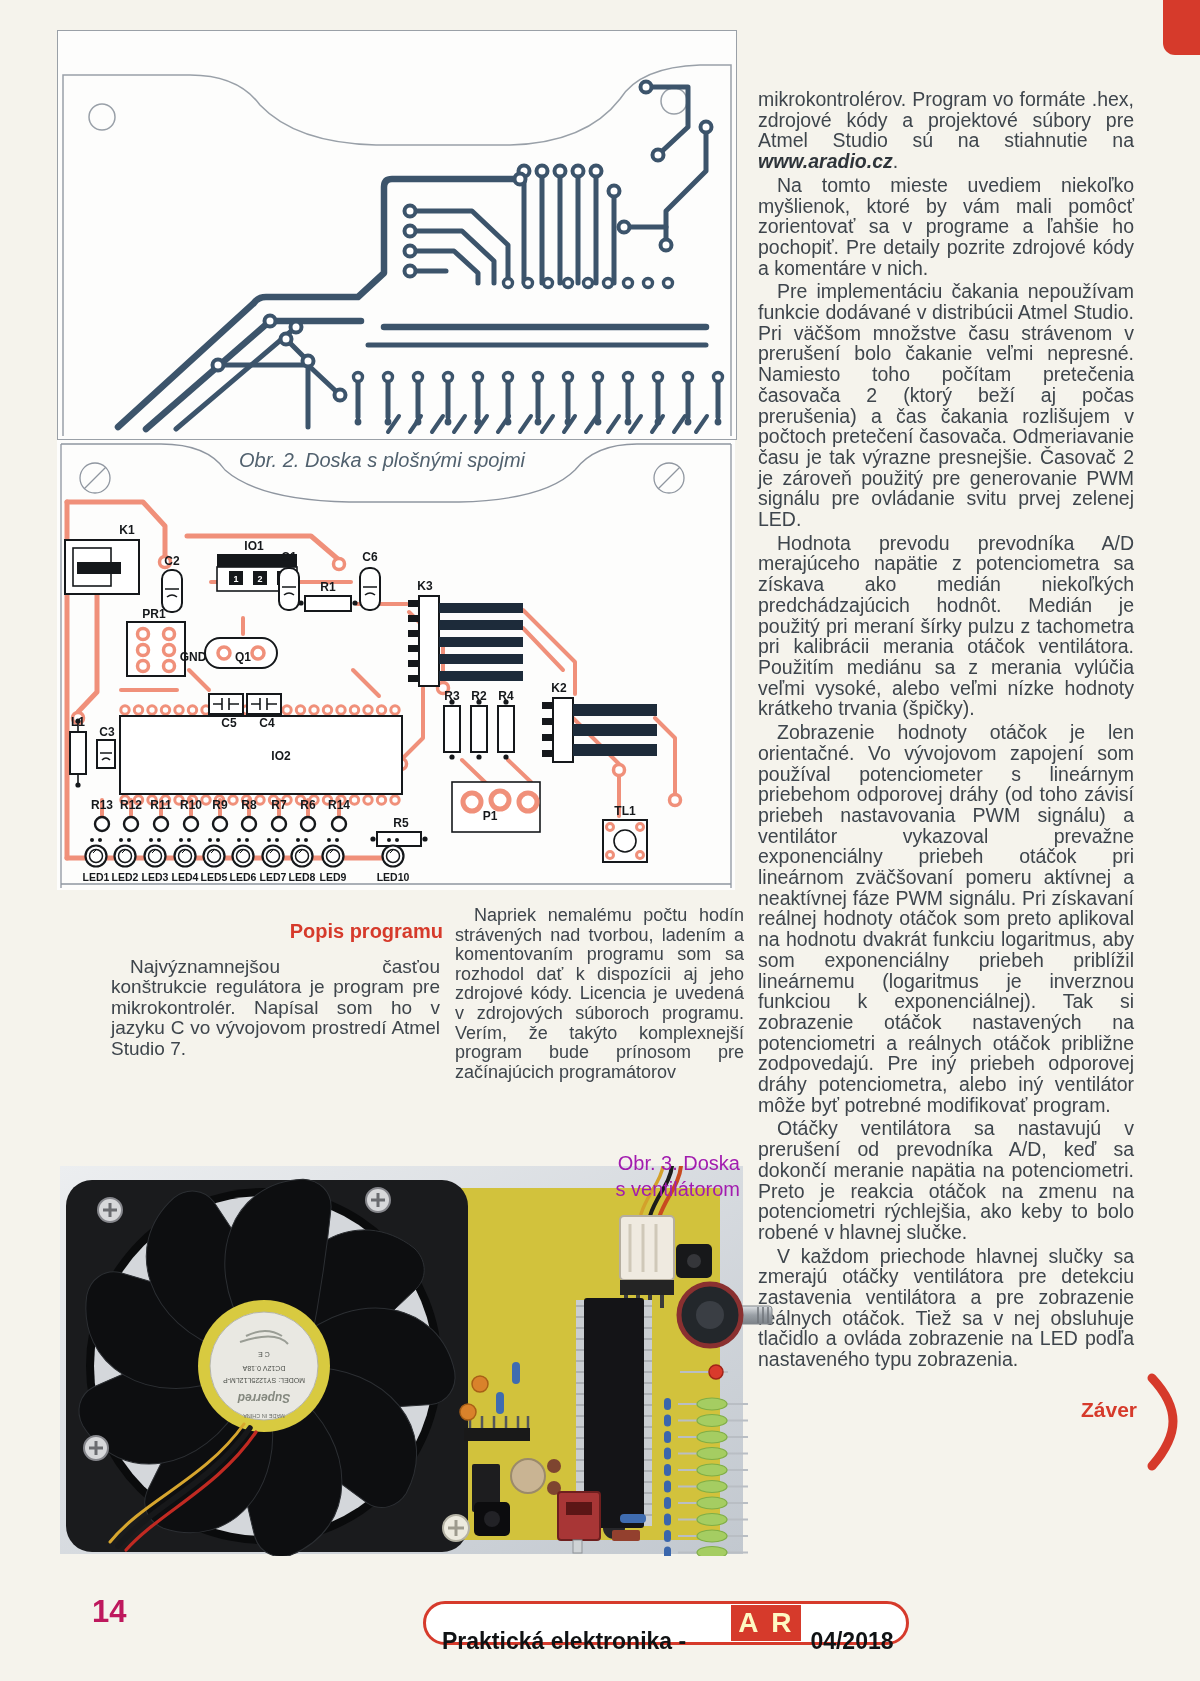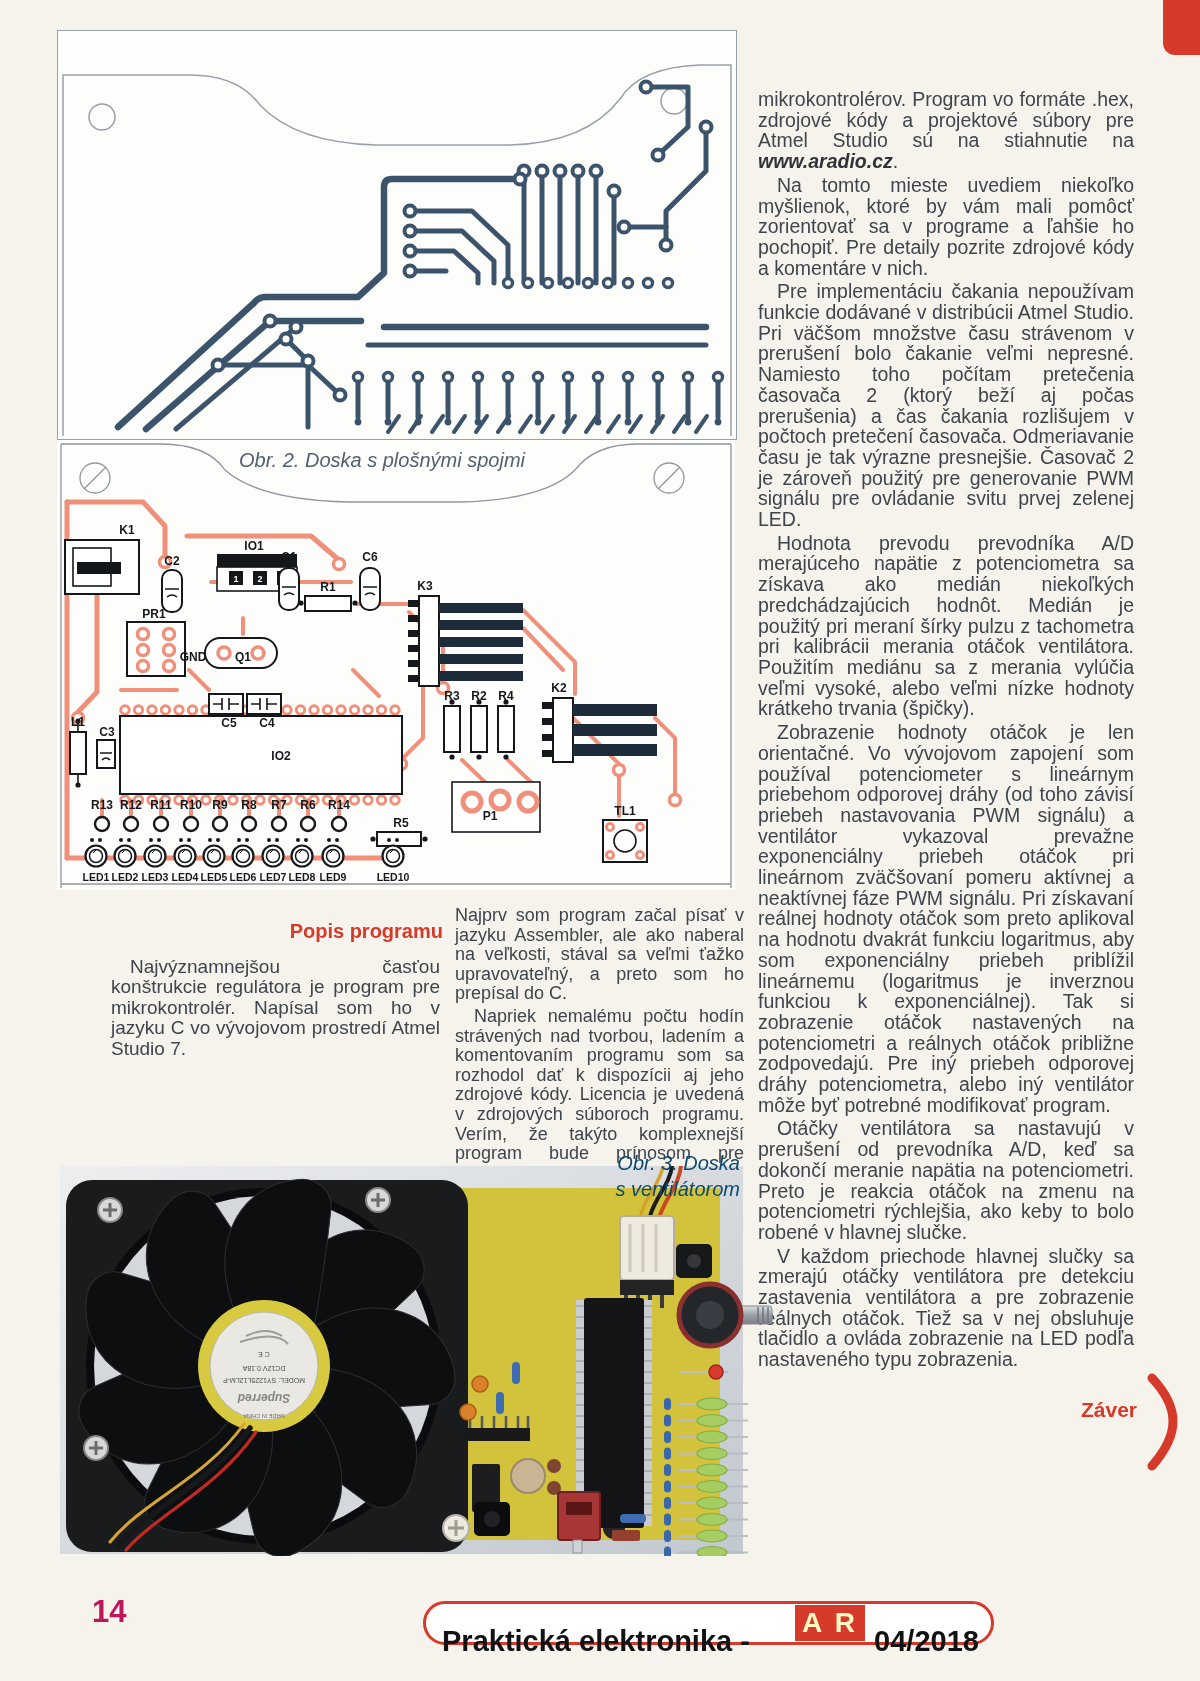--- a/index.html
+++ b/index.html
@@ -16,26 +16,26 @@
   #right-col{left:755px;top:86px;width:382px;font-size:19.5px;line-height:20.7px;}
   .red-h{color:var(--accent);font-weight:700;font-size:20px;text-align:right;text-indent:0;margin:18px 0 15px 0;}
   #right-col .red-h{margin:30px 0 26px 0;font-size:21px;}
   .linkish{font-weight:700;font-style:italic;color:#2e343a;}
   #fig2{position:absolute;left:57px;top:30px;width:678px;height:408px;background:#fdfdfc;border:1.5px solid #9aa0a7;}
   #fig2-caption{position:absolute;left:43px;top:449px;width:678px;text-align:center;
         font-style:italic;font-size:20px;color:#51616e;z-index:5;}
   #fig-comp{position:absolute;left:57px;top:440px;width:678px;height:450px;}
   #photo{position:absolute;left:60px;top:1166px;width:720px;height:390px;}
   #fig3-caption{position:absolute;left:566px;top:1150px;width:174px;text-align:right;
-        font-style:italic;font-size:20px;line-height:26px;color:#0c4a6e;z-index:6;}
+        font-size:20px;line-height:26px;color:#a21caf;z-index:6;}
   #page-num{position:absolute;left:92px;top:1594px;font-size:31px;font-weight:700;color:#be185d;}
   #footer-pill{position:absolute;left:423px;top:1601px;height:44px;border:3px solid var(--accent);
         border-radius:26px;background:#fff;display:flex;align-items:center;gap:9px;
         padding:0 12px 0 16px;box-sizing:border-box;z-index:4;}
-  #footer-pill .j,#footer-pill .iss{font-size:29px;font-weight:700;color:#101214;white-space:nowrap;margin-top:36px;}
+  #footer-pill .j,#footer-pill .iss{font-size:23px;font-weight:700;color:#101214;white-space:nowrap;margin-top:36px;}
   #footer-pill .ar{background:var(--accent);color:#fef9c3;font-weight:700;font-size:28px;
         padding:2px 7px;letter-spacing:3px;white-space:nowrap;margin-left:36px;}
   #corner-red{position:absolute;top:0;right:0;width:37px;height:55px;background:var(--accent);
         border-radius:0 0 0 12px;}
   #chevron{position:absolute;left:1146px;top:1372px;}
   
   .outl{fill:none;stroke:#99a0a8;stroke-width:1.5;}
   .outl2{fill:none;stroke:#8f96a0;stroke-width:1.3;}
   .tr{fill:none;stroke:var(--trace);stroke-linecap:round;stroke-linejoin:round;}
   .w6{stroke-width:6.5;} .w5{stroke-width:5;} .w4{stroke-width:4;}
@@ -505,21 +505,20 @@
         </g>
     </svg>
   </div>
 
   <div id="left-col" class="col">
     <div class="red-h">Popis programu</div>
     <p class="ind">Najvýznamnejšou časťou konštrukcie regulátora je program pre mikrokontrolér. Napísal som ho v jazyku C vo vývojovom prostredí Atmel Studio 7.</p>
   </div>
 
   <div id="mid-col" class="col">
-    <p>Najprv som program začal písať v jazyku Assembler, ale ako naberal na veľkosti, stával sa veľmi ťažko upravovateľný, a preto som ho prepísal do C.</p>
     <p class="ind">Napriek nemalému počtu hodín strávených nad tvorbou, ladením a komentovaním programu som sa rozhodol dať k dispozícii aj jeho zdrojové kódy. Licencia je uvedená v zdrojových súboroch programu. Verím, že takýto komplexnejší program bude prínosom pre začínajúcich programátorov</p>
   </div>
 
   <div id="right-col" class="col">
     <p><span>mikrokontrolérov. Program vo formáte .hex, zdrojové kódy a projektové súbory pre Atmel Studio sú na stiahnutie na </span><span class="linkish">www.aradio.cz</span><span>.</span></p>
     <p class="ind">Na tomto mieste uvediem niekoľko myšlienok, ktoré by vám mali pomôcť zorientovať sa v programe a ľahšie ho pochopiť. Pre detaily pozrite zdrojové kódy a komentáre v nich.</p>
     <p class="ind">Pre implementáciu čakania nepoužívam funkcie dodávané v distribúcii Atmel Studio. Pri väčšom množstve času strávenom v prerušení bolo čakanie veľmi nepresné. Namiesto toho počítam pretečenia časovača 2 (ktorý beží aj počas prerušenia) a čas čakania rozlišujem v počtoch pretečení časovača. Odmeriavanie času je tak výrazne presnejšie. Časovač 2 je zároveň použitý pre generovanie PWM signálu pre ovládanie svitu prvej zelenej LED.</p>
     <p class="ind">Hodnota prevodu prevodníka A/D merajúceho napätie z potenciometra sa získava ako medián niekoľkých predchádzajúcich hodnôt. Medián je použitý pri meraní šírky pulzu z tachometra pri kalibrácii merania otáčok ventilátora. Použitím mediánu sa z merania vylúčia veľmi vysoké, alebo veľmi nízke hodnoty krátkeho trvania (špičky).</p>
     <p class="ind">Zobrazenie hodnoty otáčok je len orientačné. Vo vývojovom zapojení som používal potenciometer s lineárnym priebehom odporovej dráhy (od toho závisí priebeh nastavovania PWM signálu) a ventilátor vykazoval prevažne exponenciálny priebeh otáčok pri lineárnom zväčšovaní pomeru aktívnej a neaktívnej fáze PWM signálu. Pri získavaní reálnej hodnoty otáčok som preto aplikoval na hodnotu dvakrát funkciu logaritmus, aby som exponenciálny priebeh priblížil lineárnemu (logaritmus je inverznou funkciou k exponenciálnej). Tak si zobrazenie otáčok nastavených na potenciometri a reálnych otáčok približne zodpovedajú. Pre iný priebeh odporovej dráhy potenciometra, alebo iný ventilátor môže byť potrebné modifikovať program.</p>
     <p class="ind">Otáčky ventilátora sa nastavujú v prerušení od prevodníka A/D, keď sa dokončí meranie napätia na potenciometri. Preto je reakcia otáčok na zmenu na potenciometri rýchlejšia, ako keby to bolo robené v hlavnej slučke.</p>

